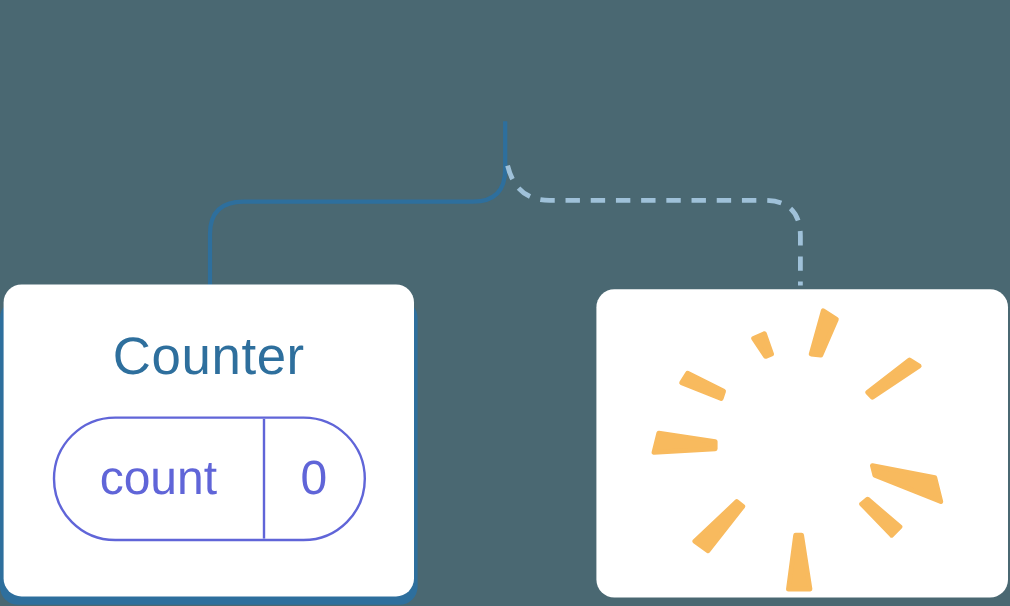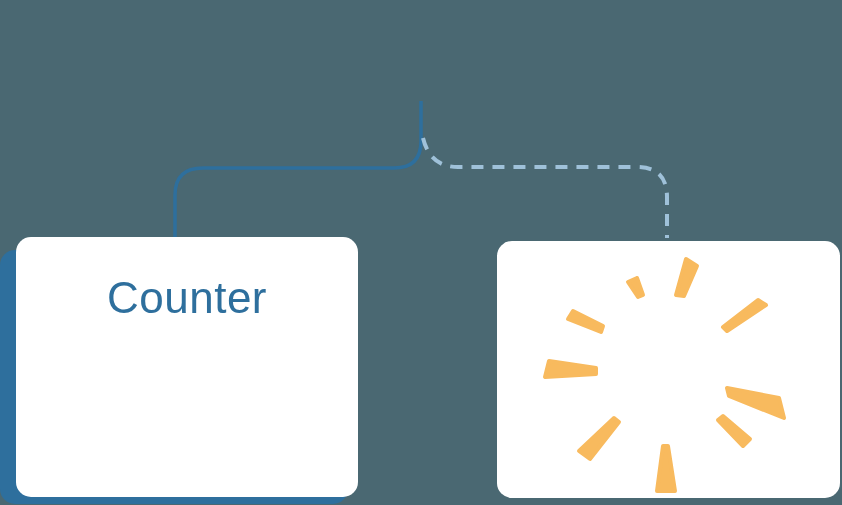--- a/index.html
+++ b/index.html
@@ -66,21 +66,20 @@
   .counter-card {
     position: absolute;
     left: 3px; top: 237px;
     width: 342px; height: 260px;
     background: var(--card);
     border-radius: 15px;
     z-index: 2;
     display: flex;
     flex-direction: column;
     align-items: center;
-    margin-left: 13px;
   }
   .counter-title {
     margin-top: 37px;
     color: var(--blue);
     font-size: 44px;
     font-weight: 500;
     line-height: 1.1;
     letter-spacing: 0.5px;
   }
   .state-pill {
@@ -139,20 +138,28 @@
   <svg class="connector-layer" viewBox="0 0 842 505" xmlns="http://www.w3.org/2000/svg">
     <path class="solid-line" d="M421,101 L421,141 Q421,168 394,168 L203,168 Q175,168 175,195 L175,238"></path>
     <path class="dashed-line" d="M423,138 Q430,167 458,167 L637,167 Q667,167 667,197 L667,238"></path>
   </svg>
 
 
   <div class="counter-backdrop"></div>
 
   <div class="counter-card">
     <div class="counter-title">Counter</div>
+    <div class="state-pill">
+      <div class="pill-key-cell">
+        <span class="pill-text">count</span>
+      </div>
+      <div class="pill-value-cell">
+        <span class="pill-text">0</span>
+      </div>
+    </div>
   </div>
 
   <div class="poof-card">
     <svg class="poof-burst" viewBox="0 0 343 257" xmlns="http://www.w3.org/2000/svg">
       <polygon points="179,54 187,55 200,25 189,18"></polygon>
       <polygon points="141,56 146,54 140,37 131,41"></polygon>
       <polygon points="104,91 106,85 76,70 71,78"></polygon>
       <polygon points="99,133 99,127 52,120 48,136"></polygon>
       <polygon points="226,86 230,90 269,64 261,59"></polygon>
       <polygon points="230,147 232,155 287,177 282,157"></polygon>

